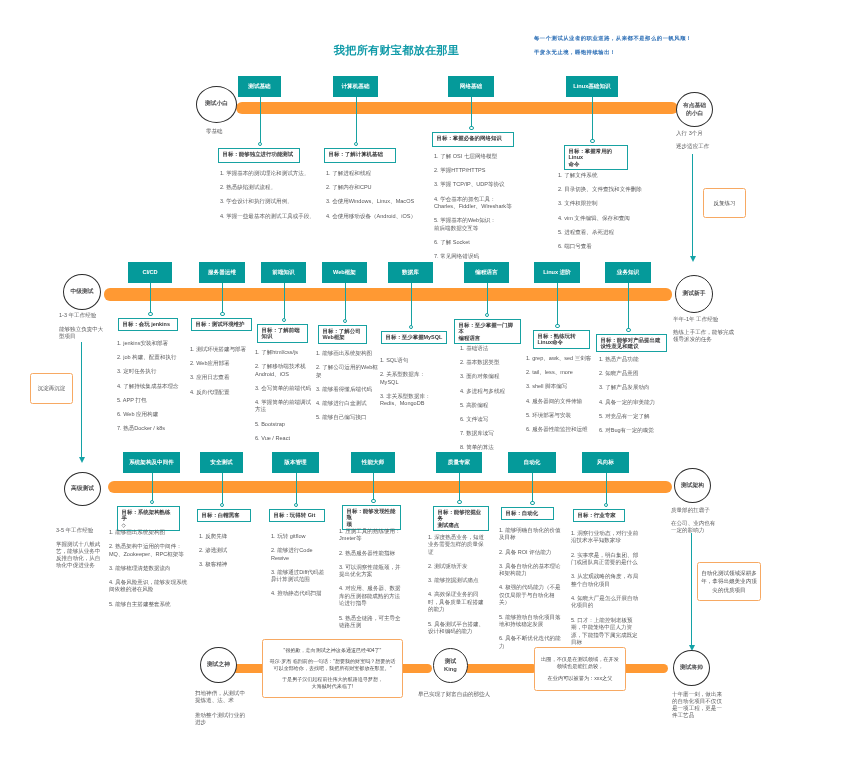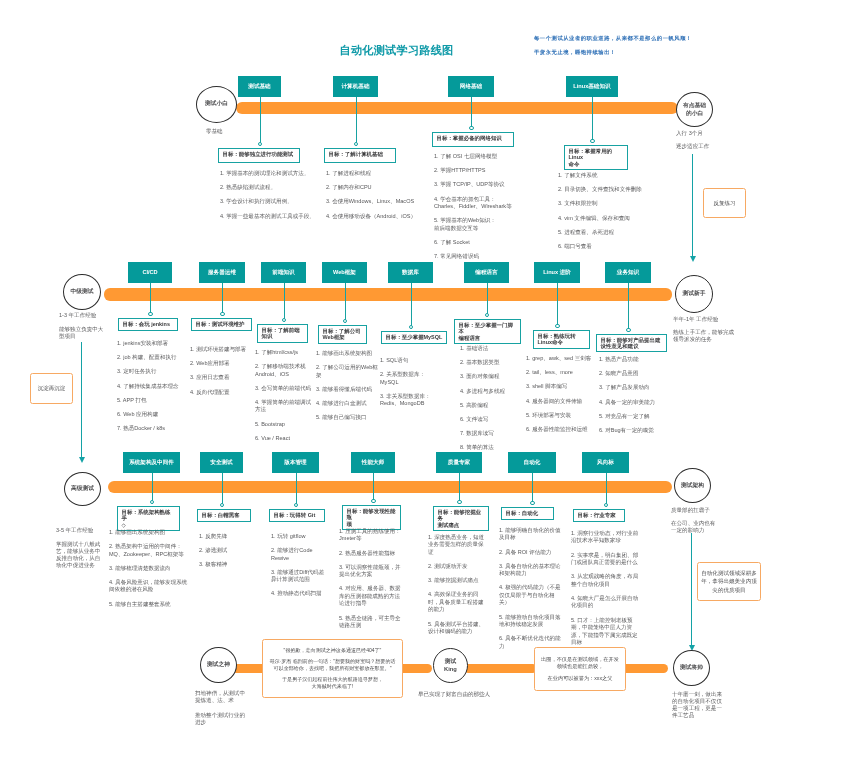--- a/index.html
+++ b/index.html
@@ -32,21 +32,21 @@
   .qbox{position:absolute;border:1.1px solid #f7a963;border-radius:2.5px;box-sizing:border-box;background:#fff;
         color:#4a4a4c;font-size:5.05px;line-height:1.35;text-align:center;padding:5px 4px;z-index:4;
         display:flex;flex-direction:column;justify-content:space-around;}
   .qbox .qline{margin:0;white-space:pre-line;}
   .nbox{padding:5px 5px;font-size:5.2px;}
 </style>
 </head>
 <body>
 
 <div id="stage">
-<div class="t" id="title">自动化测试学习路线图</div>
+<div class="t" id="title">我把所有财宝都放在那里</div>
 <div class="t note" style="left:534px;top:35px">每一个测试从业者的职业道路，从来都不是那么的一帆风顺！</div>
 <div class="t note" style="left:534px;top:49px">干货永无止境，睡饱持续输出！</div>
 
 <div class="rail" style="left:236px;top:102px;width:442px;height:12px"></div>
 <div class="circ" style="left:196px;top:86px;width:39px;height:34.5px;font-size:5.75px">测试小白</div>
 <div class="circ" style="left:676px;top:92px;width:35px;height:33px;font-size:5.75px">有点基础
 的小白</div>
 <div class="side" style="left:206px;top:128px;width:50px">零基础</div>
 <div class="side" style="left:676px;top:130px;width:50px">入行 3个月</div>
 <div class="side" style="left:676px;top:143px;width:50px">逐步适应工作</div>

